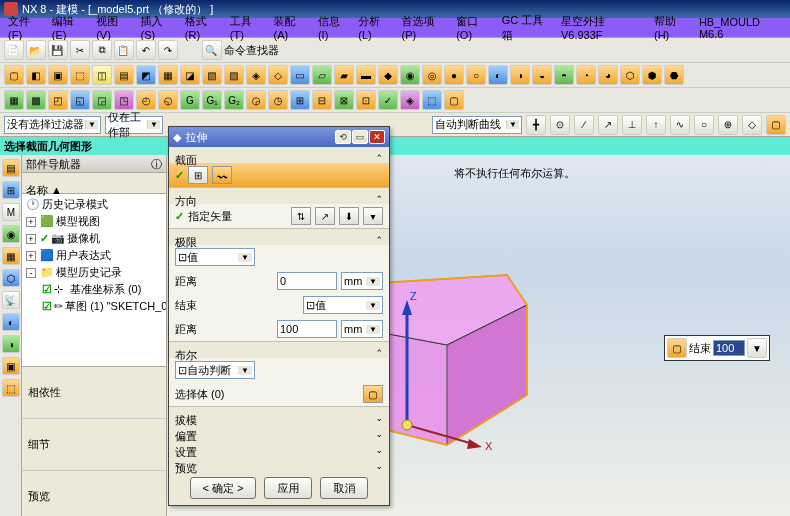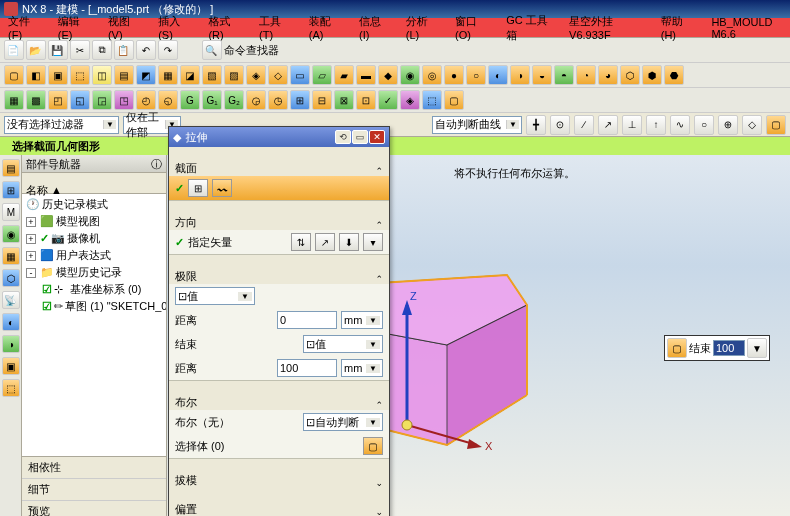--- a/index.html
+++ b/index.html
@@ -1,50 +1,50 @@
 <!DOCTYPE html>
 <html><head>
 <meta charset="utf-8">
 <style>
 *{box-sizing:border-box;margin:0;padding:0;font-family:"Microsoft YaHei",SimSun,sans-serif;font-size:11px}
 body{width:790px;height:516px;background:#f0f0f0;overflow:hidden;position:relative}
 .titlebar{height:18px;background:linear-gradient(#0a246a,#3a6ea5);color:#fff;display:flex;align-items:center;padding:0 4px;font-size:11px}
 .titlebar .logo{width:14px;height:14px;background:#c44;border-radius:2px;margin-right:4px}
-.menubar{height:20px;background:#ef4444;display:flex;align-items:center;gap:13px;padding:0 4px;border-bottom:1px solid #aca899}
+.menubar{height:20px;background:#8b5cf6;display:flex;align-items:center;gap:2px;padding:0 4px;border-bottom:1px solid #aca899}
 .menubar span{padding:2px 4px;cursor:default}
 .toolbar{background:#e8e8e0;border-bottom:1px solid #ccc;padding:2px 4px;display:flex;align-items:center;gap:2px;flex-wrap:wrap}
 .tbtn{width:20px;height:20px;border:1px solid #ccc;background:linear-gradient(#fefefe,#e0e0d8);border-radius:2px;display:inline-flex;align-items:center;justify-content:center;font-size:10px}
 .tbtn.o{background:linear-gradient(#ffd890,#f0a830)}
 .tbtn.b{background:linear-gradient(#a0d0ff,#5090e0)}
 .tbtn.g{background:linear-gradient(#b0e8a0,#60b850)}
 .tbtn.p{background:linear-gradient(#e8b0e8,#c060c0)}
 .tbtn.y{background:linear-gradient(#fff8c0,#f0e060)}
 .filterbar{height:24px;background:#ece9d8;border-bottom:1px solid #aca899;display:flex;align-items:center;gap:4px;padding:0 4px}
 .dropdown{height:18px;border:1px solid #7f9db9;background:#fff;display:flex;align-items:center;padding:0 2px;font-size:11px}
 .dropdown .arrow{background:#e8e8e0;border-left:1px solid #ccc;padding:0 2px;margin-left:auto;font-size:8px}
-.sel-banner{height:18px;background:#bef264;padding:2px 12px;font-weight:bold;font-size:11px}
+.sel-banner{height:18px;background:#5eead4;padding:2px 4px;font-weight:bold;font-size:11px}
 .main{display:flex;height:calc(100% - 148px)}
 .leftbar{width:22px;background:#e8e8e0;border-right:1px solid #aca899;display:flex;flex-direction:column;gap:4px;padding:4px 2px}
 .leftbar .tbtn{width:18px;height:18px}
 .navpanel{width:145px;background:#fff;border-right:1px solid #aca899;display:flex;flex-direction:column}
 .navpanel .hdr{height:18px;background:linear-gradient(#e8e8e0,#d0d0c8);border-bottom:1px solid #aca899;padding:2px 4px;font-weight:normal;display:flex;justify-content:space-between}
 .navpanel .colhdr{height:18px;background:#ece9d8;border-bottom:1px solid #aca899;padding:10px 4px}
 .tree{flex:1;padding:2px;overflow:hidden;font-size:11px}
 .tree .item{display:flex;align-items:center;padding:1px 2px;gap:2px;white-space:nowrap}
 .tree .icon{width:14px;height:14px;display:inline-block}
 .tree .plus{width:10px;height:10px;border:1px solid #888;text-align:center;line-height:8px;font-size:9px;margin-right:2px}
 .bottomtabs{background:#ece9d8;border-top:1px solid #aca899}
-.bottomtabs div{padding:3px 6px;border-bottom:1px solid #ccc;font-size:11px}
+.bottomtabs div{padding:18px 6px;border-bottom:1px solid #ccc;font-size:11px}
 .dialog{position:absolute;left:168px;top:126px;width:222px;background:#ece9d8;border:1px solid #404040;box-shadow:2px 2px 4px rgba(0,0,0,.3)}
 .dialog .dtitle{height:20px;background:linear-gradient(#7a96df,#4a6bbf);color:#fff;display:flex;align-items:center;padding:0 4px;gap:4px}
 .dialog .dtitle .winbtns{margin-left:auto;display:flex;gap:1px}
 .dialog .dtitle .winbtn{width:16px;height:14px;border:1px solid #fff;background:#ece9d8;border-radius:2px;font-size:9px;text-align:center;line-height:12px;color:#333}
 .dialog .dtitle .winbtn.red{background:#c03020;color:#fff}
 .dsection{border-bottom:1px solid #c0c0b0}
-.shead{height:29px;background:#ece9d8;display:flex;align-items:flex-end;padding:0 6px;font-size:11px}
+.shead{height:16px;background:#ece9d8;display:flex;align-items:flex-start;padding:6px 6px;font-size:11px}
 .shead .chev{margin-left:auto;font-size:9px}
 .srow{display:flex;align-items:center;padding:3px 6px;gap:4px;background:#f4f4ec}
 .srow.hilite{background:linear-gradient(#ffd080,#f0a830)}
 .srow .lbl{flex:1}
 .srow .inp{width:60px;height:18px;border:1px solid #7f9db9;padding:0 2px}
 .srow .combo{height:18px;border:1px solid #7f9db9;background:#fff;display:flex;align-items:center;padding:0 2px;min-width:80px}
 .srow .combo .arrow{margin-left:auto;background:#e8e8e0;padding:0 3px;font-size:8px}
 .srow .ibtn{width:20px;height:18px;border:1px solid #999;background:linear-gradient(#fefefe,#e0e0d8);display:flex;align-items:center;justify-content:center;font-size:10px}
 .dbuttons{display:flex;justify-content:center;gap:8px;padding:6px;background:#ece9d8}
 .dbuttons button{height:22px;padding:0 12px;border:1px solid #707070;background:linear-gradient(#fefefe,#e0e0d8);border-radius:3px;font-size:11px}
@@ -66,20 +66,21 @@
 <div class="menubar">
   <span>文件(F)</span>
   <span>编辑(E)</span>
   <span>视图(V)</span>
   <span>插入(S)</span>
   <span>格式(R)</span>
   <span>工具(T)</span>
   <span>装配(A)</span>
   <span>信息(I)</span>
   <span>分析(L)</span>
+  <span>首选项(P)</span>
   <span>窗口(O)</span>
   <span>GC 工具箱</span>
   <span>星空外挂 V6.933F</span>
   <span>帮助(H)</span>
   <span>HB_MOULD M6.6</span>
 </div>
 
 <div class="toolbar">
   <span class="tbtn">📄</span>
   <span class="tbtn">📂</span>
@@ -146,21 +147,21 @@
     <span class="tbtn o">⊟</span>
     <span class="tbtn g">⊠</span>
     <span class="tbtn o">⊡</span>
     <span class="tbtn g">✓</span>
     <span class="tbtn p">◈</span>
     <span class="tbtn b">⬚</span>
     <span class="tbtn o">▢</span>
 </div>
 
 <div class="filterbar">
-  <div class="dropdown" style="width:115px">
+  <div class="dropdown" style="width:97px">
       <span>没有选择过滤器</span>
       <span class="arrow">▼</span>
     </div>
   <div class="dropdown" style="width:58px">
       <span>仅在工作部</span>
       <span class="arrow">▼</span>
     </div>
   <span style="flex:1"></span>
   <div class="dropdown" style="width:90px">
       <span>自动判断曲线</span>
@@ -346,21 +347,20 @@
         </div>
     </div>
   </div>
 
   <div class="dsection">
     <div class="shead">
         <span>布尔</span>
         <span class="chev">⌃</span>
       </div>
     <div class="srow">
-      <span class="lbl">布尔（无）</span>
       <div class="combo">
           <span>⊡</span> 
           <span>自动判断</span>
           <span class="arrow">▼</span>
         </div>
     </div>
     <div class="srow">
       <span class="lbl">选择体 (0)</span>
       <span class="ibtn o" style="background:linear-gradient(#ffd890,#f0a830)">▢</span>
     </div>

